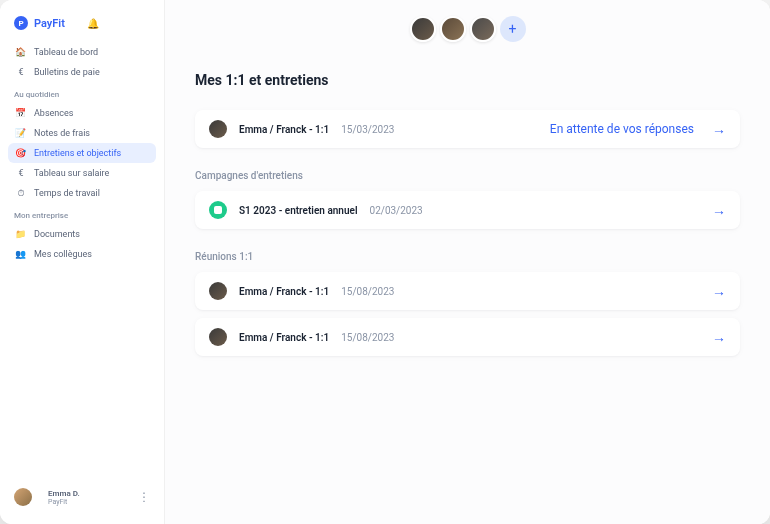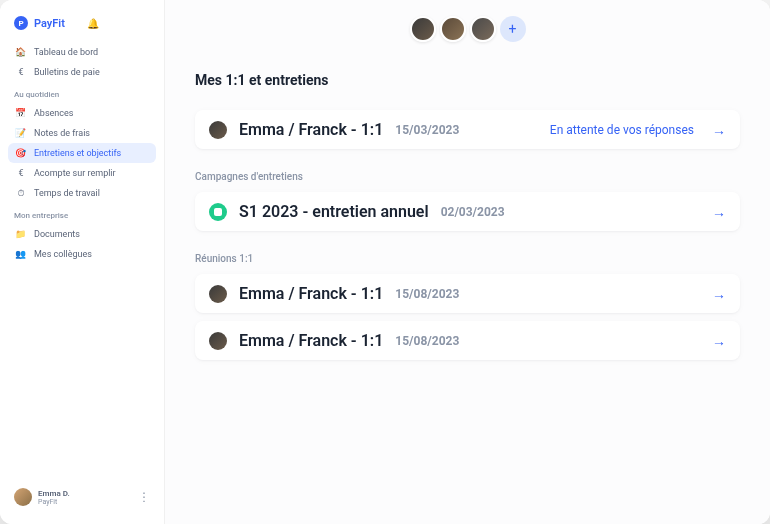--- a/index.html
+++ b/index.html
@@ -7,38 +7,38 @@
 .window { width: 770px; height: 524px; background: #fff; border-radius: 12px; box-shadow: 0 20px 50px rgba(0,0,0,0.15); display: flex; overflow: hidden; }
 .sidebar { width: 165px; background: #fff; border-right: 1px solid #f0f0f0; display: flex; flex-direction: column; padding: 12px 8px; }
 .logo-row { display: flex; align-items: center; gap: 6px; padding: 4px 6px; margin-bottom: 8px; }
 .logo-badge { width: 14px; height: 14px; border-radius: 50%; background: #3663f5; display: flex; align-items: center; justify-content: center; color: #fff; font-size: 8px; font-weight: bold; }
 .logo-text { color: #3663f5; font-weight: 600; font-size: 11px; }
 .notif { margin-left: auto; margin-right: 50px; font-size: 10px; }
 .section-label { font-size: 8px; color: #8a94a6; padding: 8px 6px 4px; font-weight: 500; }
 .nav-item { display: flex; align-items: center; gap: 8px; padding: 5px 8px; border-radius: 6px; cursor: pointer; font-size: 9px; color: #5a6478; }
 .nav-item.active { background: #e8efff; color: #3663f5; }
 .nav-icon { width: 10px; height: 10px; display: flex; align-items: center; justify-content: center; font-size: 9px; }
-.user-footer { margin-top: auto; display: flex; align-items: center; gap: 6px; padding: 6px; font-size: 8px; color: #5a6478; }
+.user-footer { margin-top: auto; display: flex; align-items: center; gap: 16px; padding: 6px; font-size: 8px; color: #5a6478; }
 .user-avatar { width: 18px; height: 18px; border-radius: 50%; background: linear-gradient(135deg,#d4a574,#8b6f47); }
 .user-footer .more { margin-left: auto; color: #8a94a6; font-size: 12px; }
 .main { flex: 1; padding: 16px 30px 20px; overflow-y: auto; background: #fcfcfd; }
 .avatars-row { display: flex; justify-content: center; gap: 4px; margin-bottom: 30px; }
 .avatar-circle { width: 26px; height: 26px; border-radius: 50%; border: 2px solid #fff; box-shadow: 0 1px 3px rgba(0,0,0,0.1); }
 .avatar-circle.a1 { background: linear-gradient(135deg,#3a3a3a,#6b5b4a); }
 .avatar-circle.a2 { background: linear-gradient(135deg,#5a4a3a,#8b7355); }
 .avatar-circle.a3 { background: linear-gradient(135deg,#4a4a4a,#7a6a5a); }
 .avatar-add { width: 26px; height: 26px; border-radius: 50%; background: #dde7fc; color: #3663f5; display: flex; align-items: center; justify-content: center; font-size: 14px; cursor: pointer; }
 .page-title { font-size: 14px; font-weight: 700; color: #1a2332; margin-bottom: 22px; }
 .group-label { font-size: 10px; color: #8a94a6; margin-bottom: 10px; font-weight: 500; }
 .card { background: #fff; border-radius: 8px; padding: 10px 14px; display: flex; align-items: center; gap: 12px; box-shadow: 0 1px 2px rgba(10,20,40,0.04), 0 1px 6px rgba(10,20,40,0.03); margin-bottom: 8px; cursor: pointer; }
 .card-avatar { width: 18px; height: 18px; border-radius: 50%; background: linear-gradient(135deg,#3a3a3a,#6b5b4a); flex-shrink: 0; }
 .card-avatar.green { background: #1ecb8b; display: flex; align-items: center; justify-content: center; }
 .card-avatar.green::before { content: ''; width: 8px; height: 8px; background: #fff; border-radius: 2px; }
-.card-title { font-size: 16px; font-weight: 600; color: #1a2332; }
-.card-date { font-size: 12px; color: #8a94a6; font-weight: bold; }
+.card-title { font-size: 10px; font-weight: 600; color: #1a2332; }
+.card-date { font-size: 10px; color: #8a94a6; }
 .card-status { font-size: 12px; color: #3663f5; margin-left: auto; }
 .card-arrow { color: #3663f5; font-size: 14px; margin-left: 6px; }
 .group { margin-bottom: 22px; }
 .spacer { flex: 1; }
 </style>
 </head>
 <body>
 
 <div class="window">
   <aside class="sidebar">
@@ -65,21 +65,21 @@
     <div class="nav-item">
       <span class="nav-icon">📝</span>
       <span>Notes de frais</span>
     </div>
     <div class="nav-item active">
       <span class="nav-icon">🎯</span>
       <span>Entretiens et objectifs</span>
     </div>
     <div class="nav-item">
       <span class="nav-icon">€</span>
-      <span>Acompte sur remplir</span>
+      <span>Tableau sur salaire</span>
     </div>
     <div class="nav-item">
       <span class="nav-icon">⏱</span>
       <span>Temps de travail</span>
     </div>
 
     <div class="section-label">Mon entreprise</div>
     <div class="nav-item">
       <span class="nav-icon">📁</span>
       <span>Documents</span>

